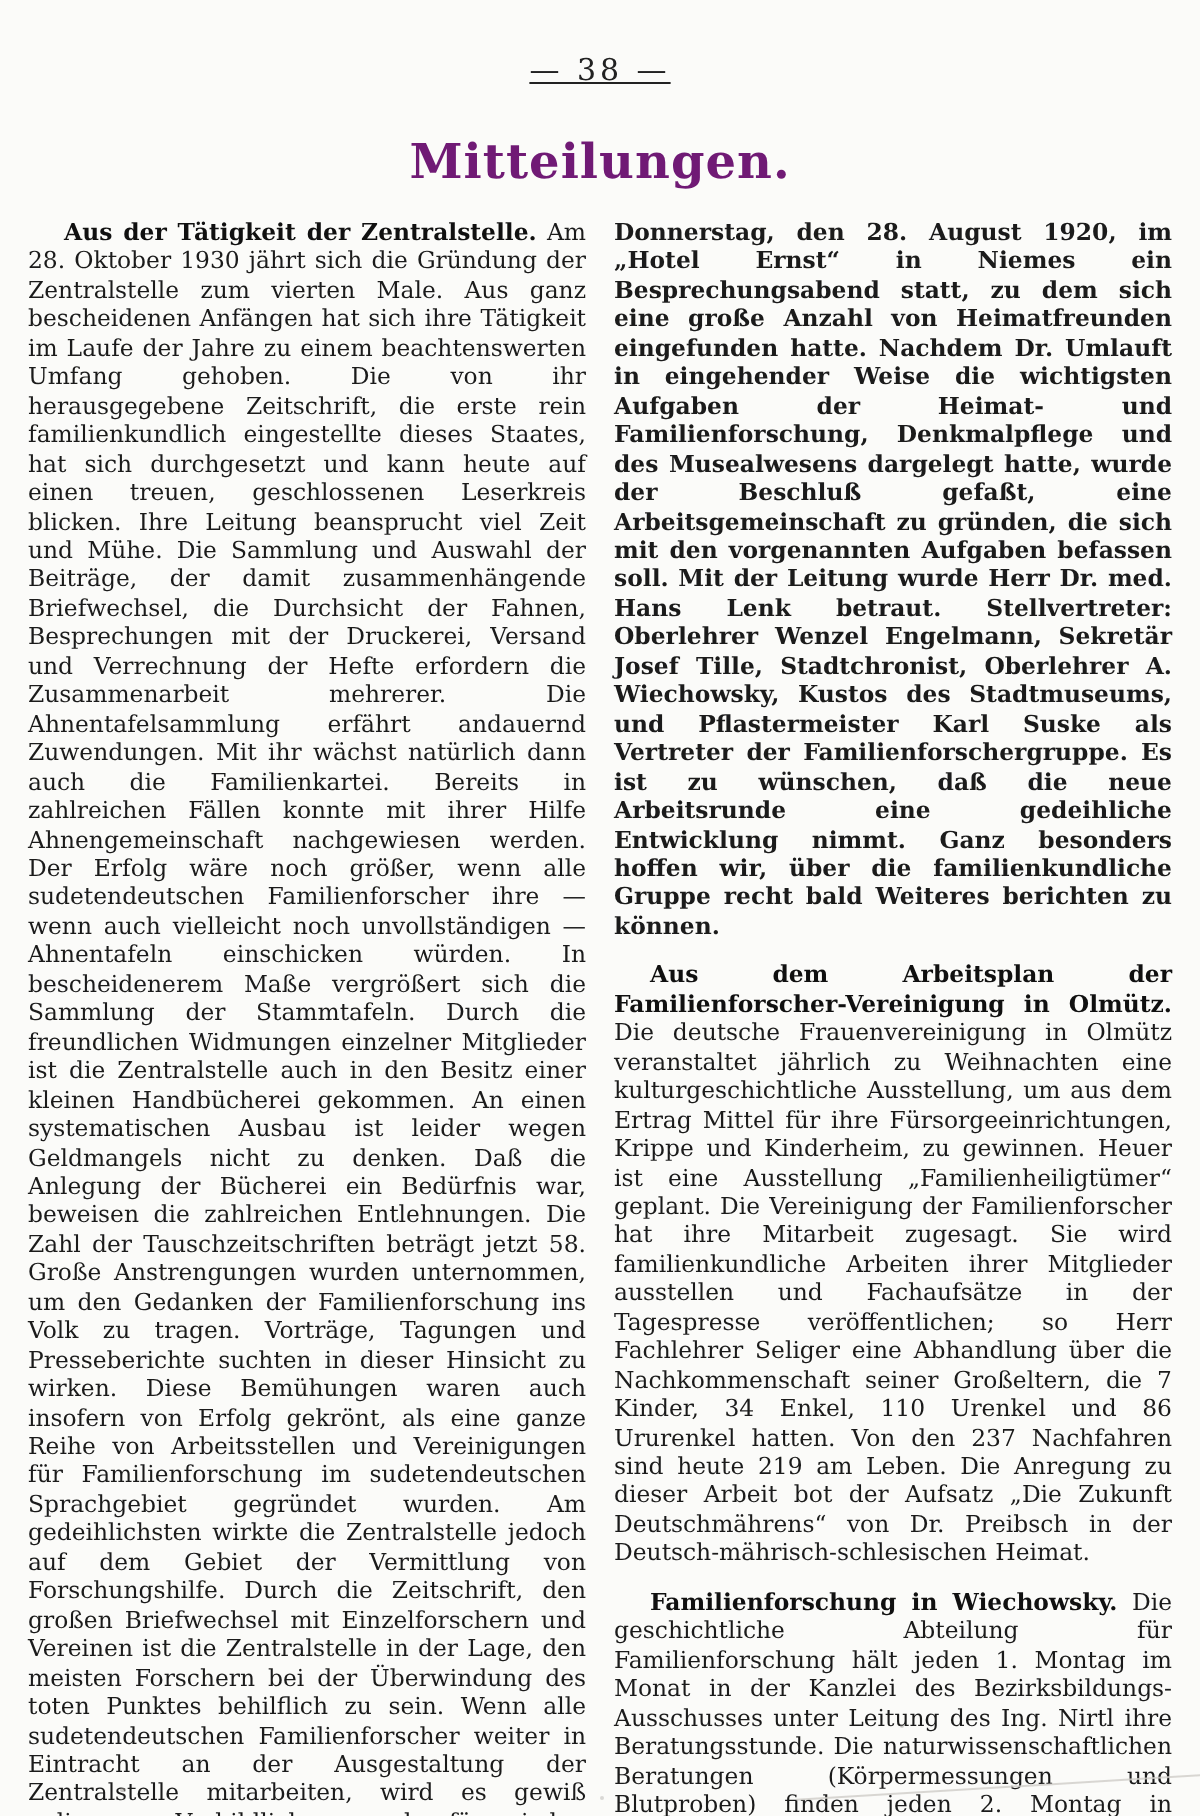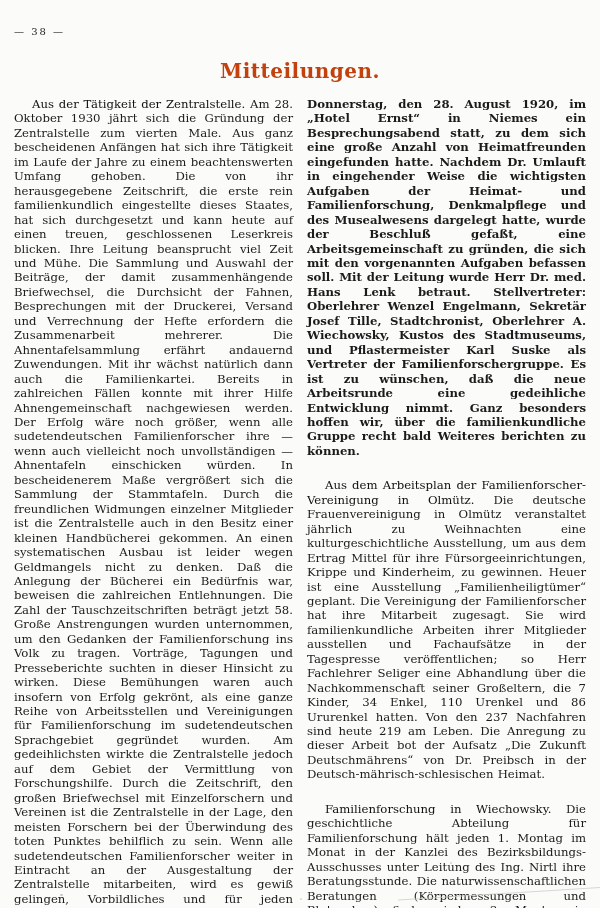--- a/index.html
+++ b/index.html
@@ -16,31 +16,33 @@
     position: relative;
   }
   .page {
     position: relative;
     width: 600px;
     height: 908px;
     box-sizing: border-box;
     padding: 26px 14px 0 14px;
   }
   .page-number {
-    font-size: 10px;
+    text-align: center;
+    font-size: 15px;
     letter-spacing: 2px;
     color: #222;
+    text-decoration: underline;
   }
   .title {
     margin: 22px 0 0 0;
     text-align: center;
-    font-size: 20px;
+    font-size: 24px;
     font-weight: bold;
     letter-spacing: 0.5px;
-    color: #c2410c;
+    color: #701a75;
     font-family: "DejaVu Serif", serif;
   }
   .columns {
     display: flex;
     gap: 14px;
     margin-top: 14px;
   }
   .col {
     width: 279px;
     text-align: justify;
@@ -48,28 +50,28 @@
     line-height: 14.45px;
     word-spacing: 0.5px;
     hyphens: auto;
     -webkit-hyphens: auto;
   }
   .para {
     margin: 0;
     text-indent: 18px;
   }
   .para + .para {
-    margin-top: 20px;
+    margin-top: 10px;
   }
   .para.continuation {
     text-indent: 0;
     font-weight: bold;
   }
   .lead {
-    font-weight: normal;
+    font-weight: bold;
     color: #101010;
   }
   .lead:empty {
     display: none;
   }
   
   .artifact-line {
     position: absolute;
     right: -8px;
     bottom: 14px;

